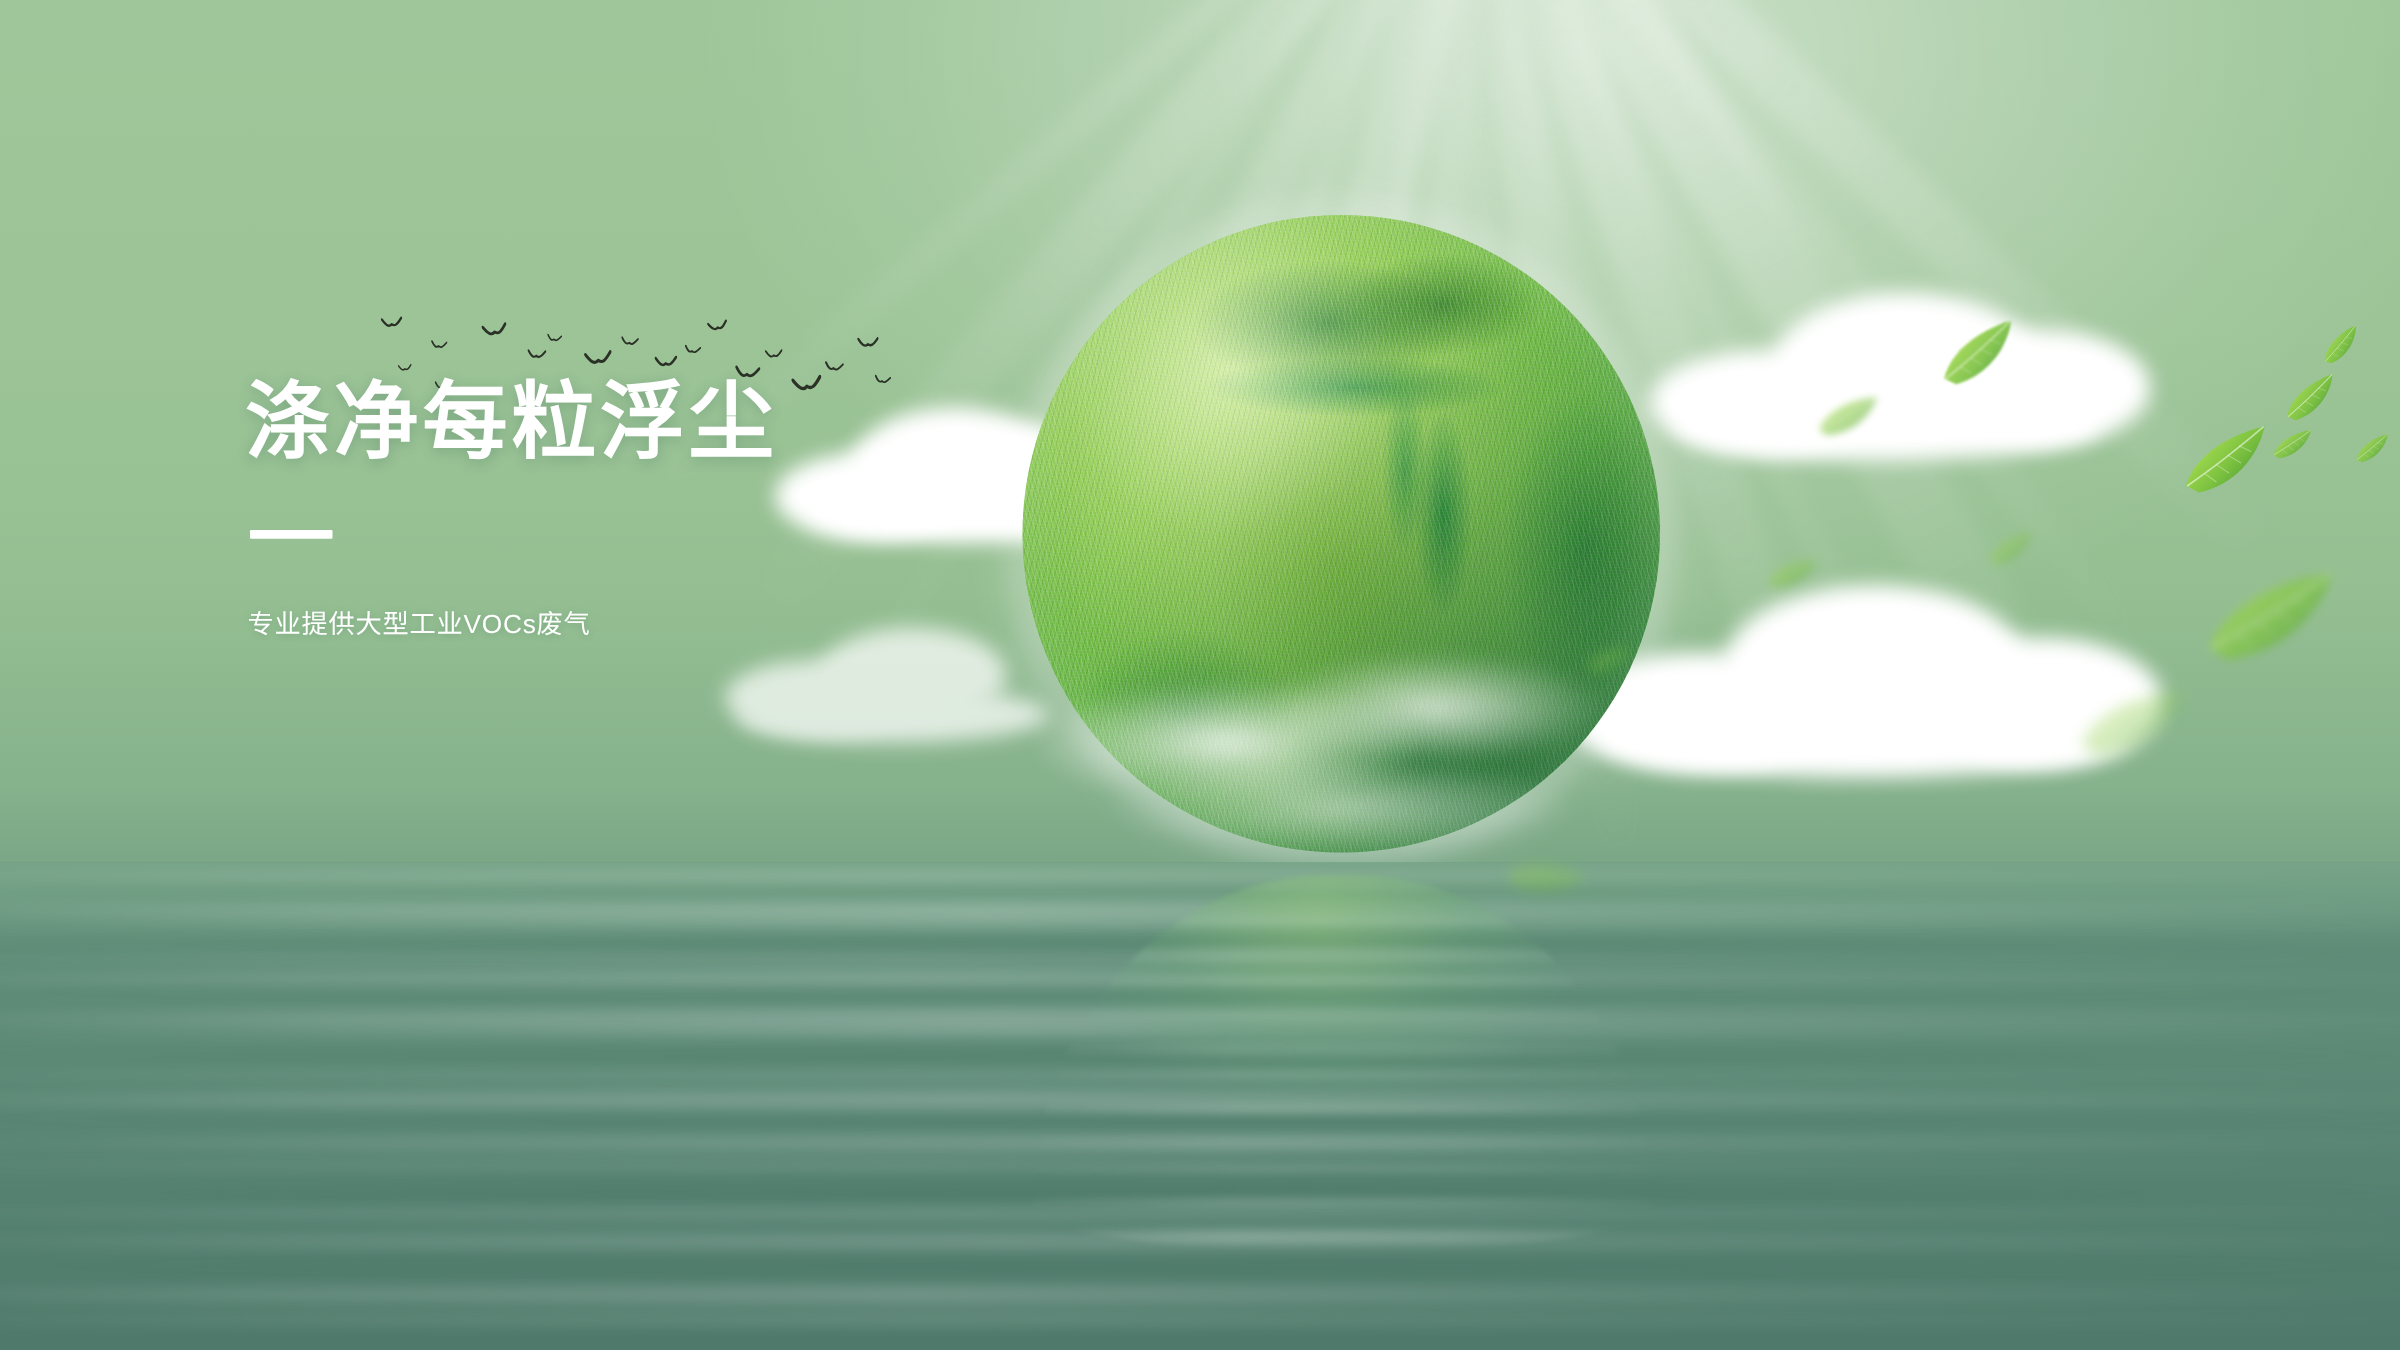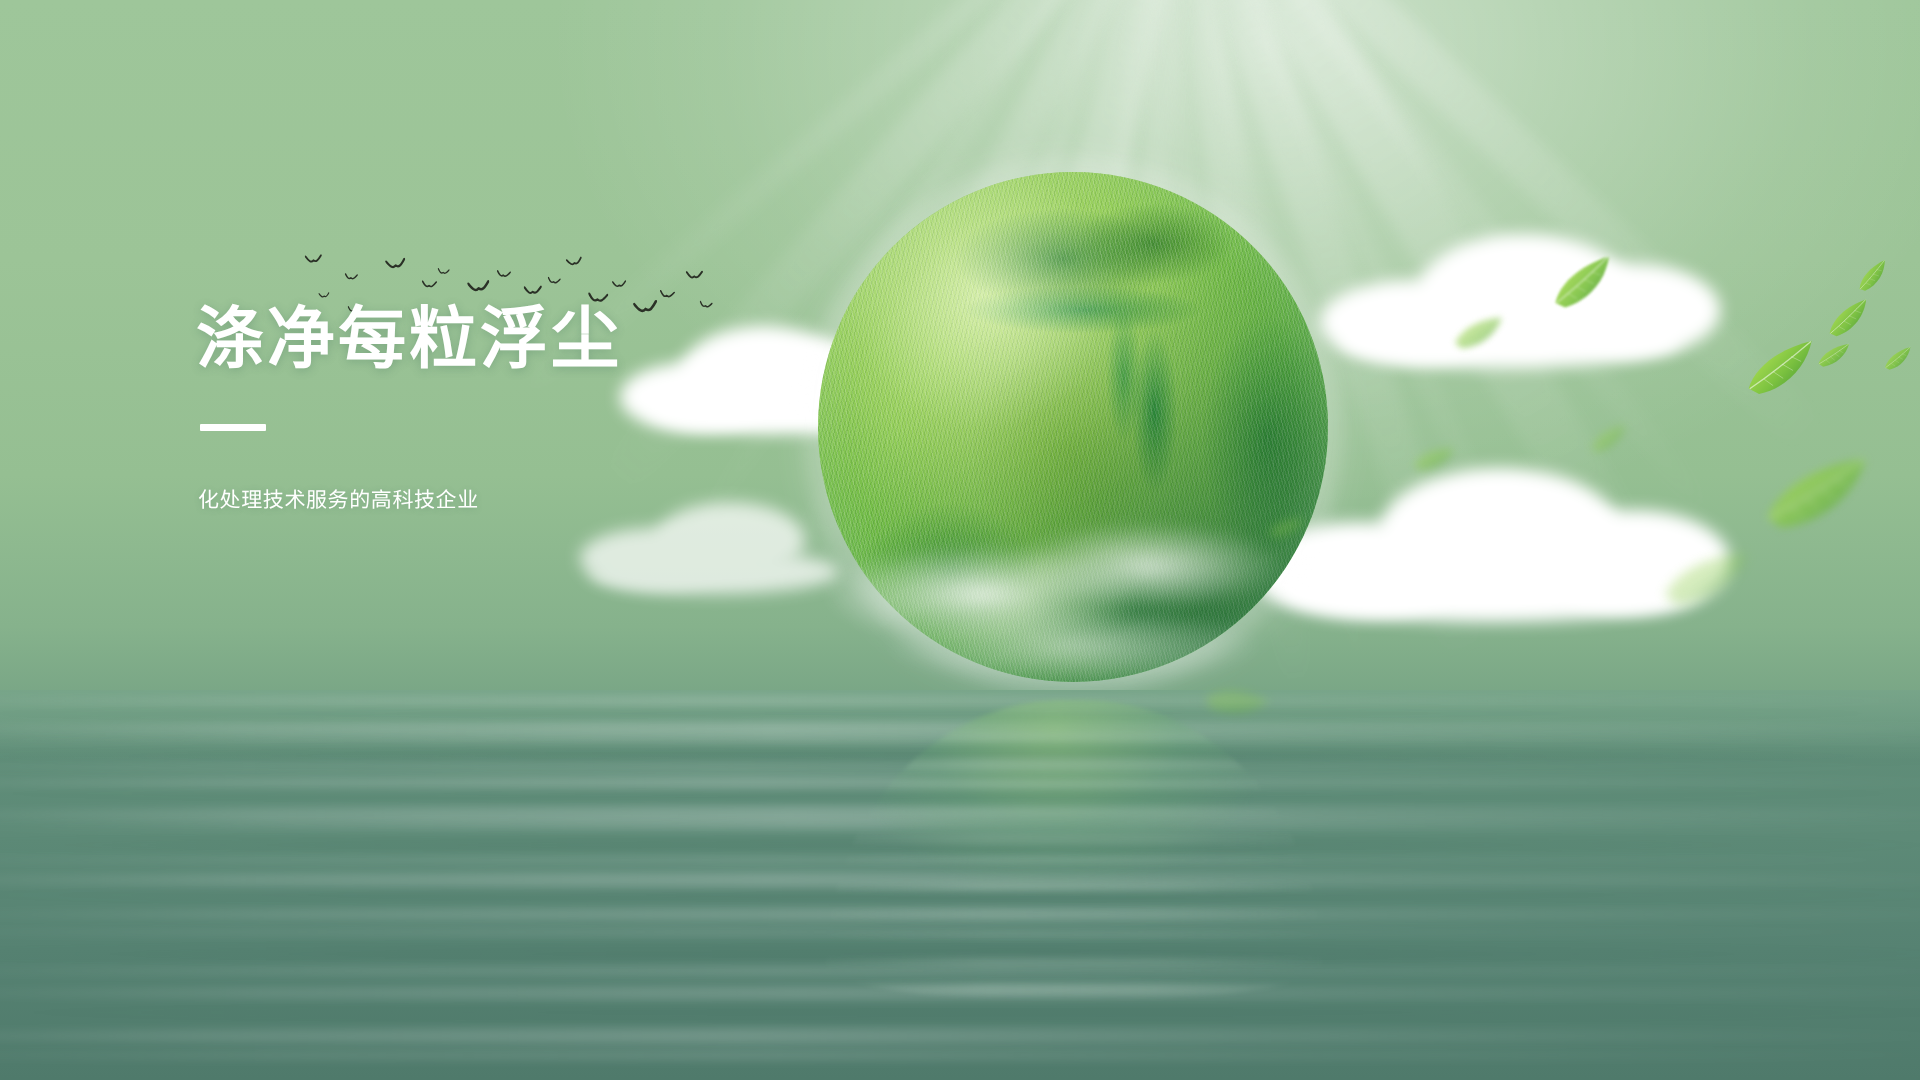--- a/index.html
+++ b/index.html
@@ -657,17 +657,17 @@
           </g>
         </svg></div>
     </div>
 
   <div class="copy">
     <h1 class="headline">
       <span class="line">涤净每粒浮尘</span>
     </h1>
     <div class="rule"></div>
     <p class="subcopy">
-      <span class="line">化处理技术服务的高科技企业</span>
+      <span class="line">专业提供大型工业VOCs废气</span>
     </p>
   </div>
 
 </div>
 
 </body></html>

